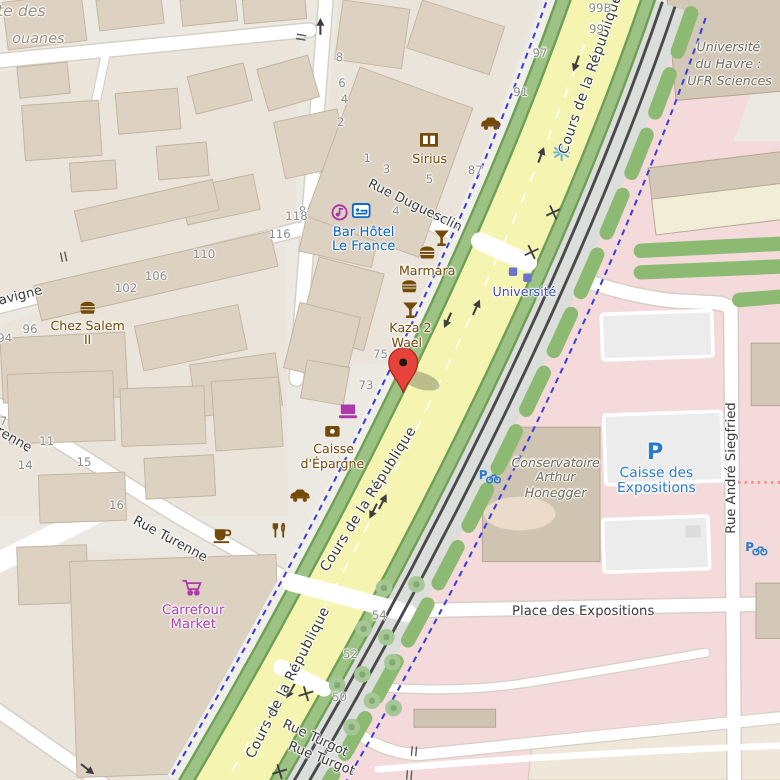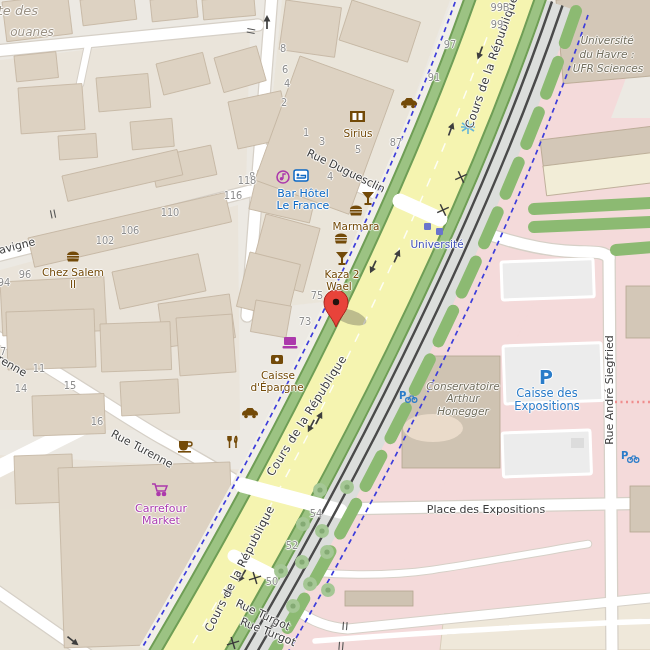--- a/index.html
+++ b/index.html
@@ -416,18 +416,18 @@
         <span class="hn" style="left: 4px; top: 283px;">94</span>
         <span class="hn" style="left: 317px; top: 296px;">75</span>
         <span class="hn" style="left: 305px; top: 322px;">73</span>
         <span class="hn" style="left: 3px; top: 352px;">7</span>
         <span class="hn" style="left: 39px; top: 369px;">11</span>
         <span class="hn" style="left: 70px; top: 386px;">15</span>
         <span class="hn" style="left: 21px; top: 389px;">14</span>
         <span class="hn" style="left: 49px; top: 422px; margin-left: 48px;">16</span>
         <span class="hn" style="left: 306px; top: 514px; padding-left: 20px;">54</span>
         <span class="hn" style="left: 292px; top: 546px;">52</span>
-        <span class="hn" style="left: 265px; top: 582px; padding-left: 14px;">50</span>
+        <span class="hn" style="left: 276px; top: 582px; padding-left: 14px;">50</span>
       </div>
 
 </div>
 
 </div>
 
 </body></html>

